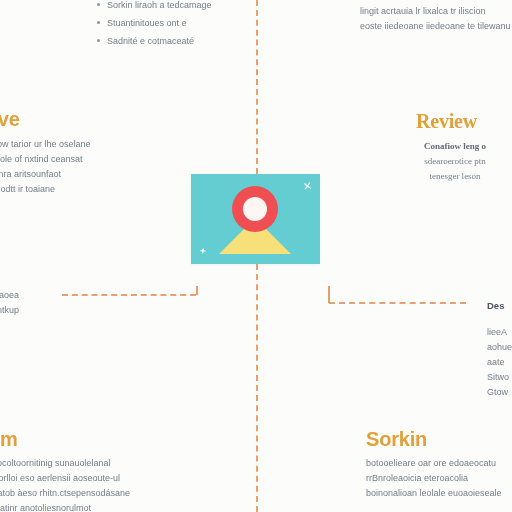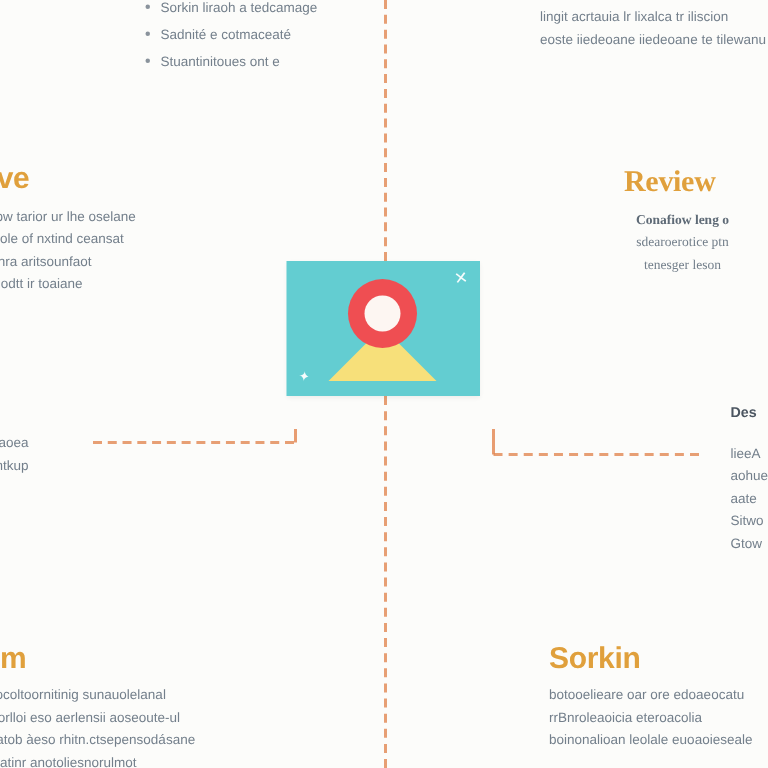--- a/index.html
+++ b/index.html
@@ -114,22 +114,22 @@
     <div class="tri"></div>
     <div class="ring"></div>
     <div class="ring-hole"></div>
     <span class="bird tr">✕</span>
     <span class="bird bl">✦</span>
   </div>
 
   <div class="block" style="left:96px;top:-4px;">
     <ul class="bullets">
       <li>Sorkin liraoh a tedcamage</li>
+      <li>Stuantinitoues ont  e</li>
       <li>Sadnité e cotmaceaté</li>
-      <li>Stuantinitoues ont  e</li>
     </ul>
   </div>
 
   <div class="block" style="left:360px;top:4px;">
     <div class="line">lingit acrtauia lr lixalca tr iliscion</div>
     <div class="line">eoste iiedeoane iiedeoane te tilewanu</div>
   </div>
 
   <div class="block" style="left:-14px;top:108px;">
     <div class="h-gold">tive</div>
@@ -148,21 +148,21 @@
       <div class="line">sdearoerotice ptn</div>
       <div class="line">tenesger leson</div>
     </div>
   </div>
 
   <div class="block" style="left:-8px;top:288px;">
     <div class="line">ihaoea</div>
     <div class="line">entkup</div>
   </div>
 
-  <div class="block" style="left:487px;top:270px;">
+  <div class="block" style="left:487px;top:300px;">
     <div class="h-dark">Des</div>
     <div style="margin-top:14px;">
       <div class="line">lieeA</div>
       <div class="line">aohue</div>
       <div class="line">aate</div>
       <div class="line">Sitwo</div>
       <div class="line">Gtow</div>
     </div>
   </div>
 

